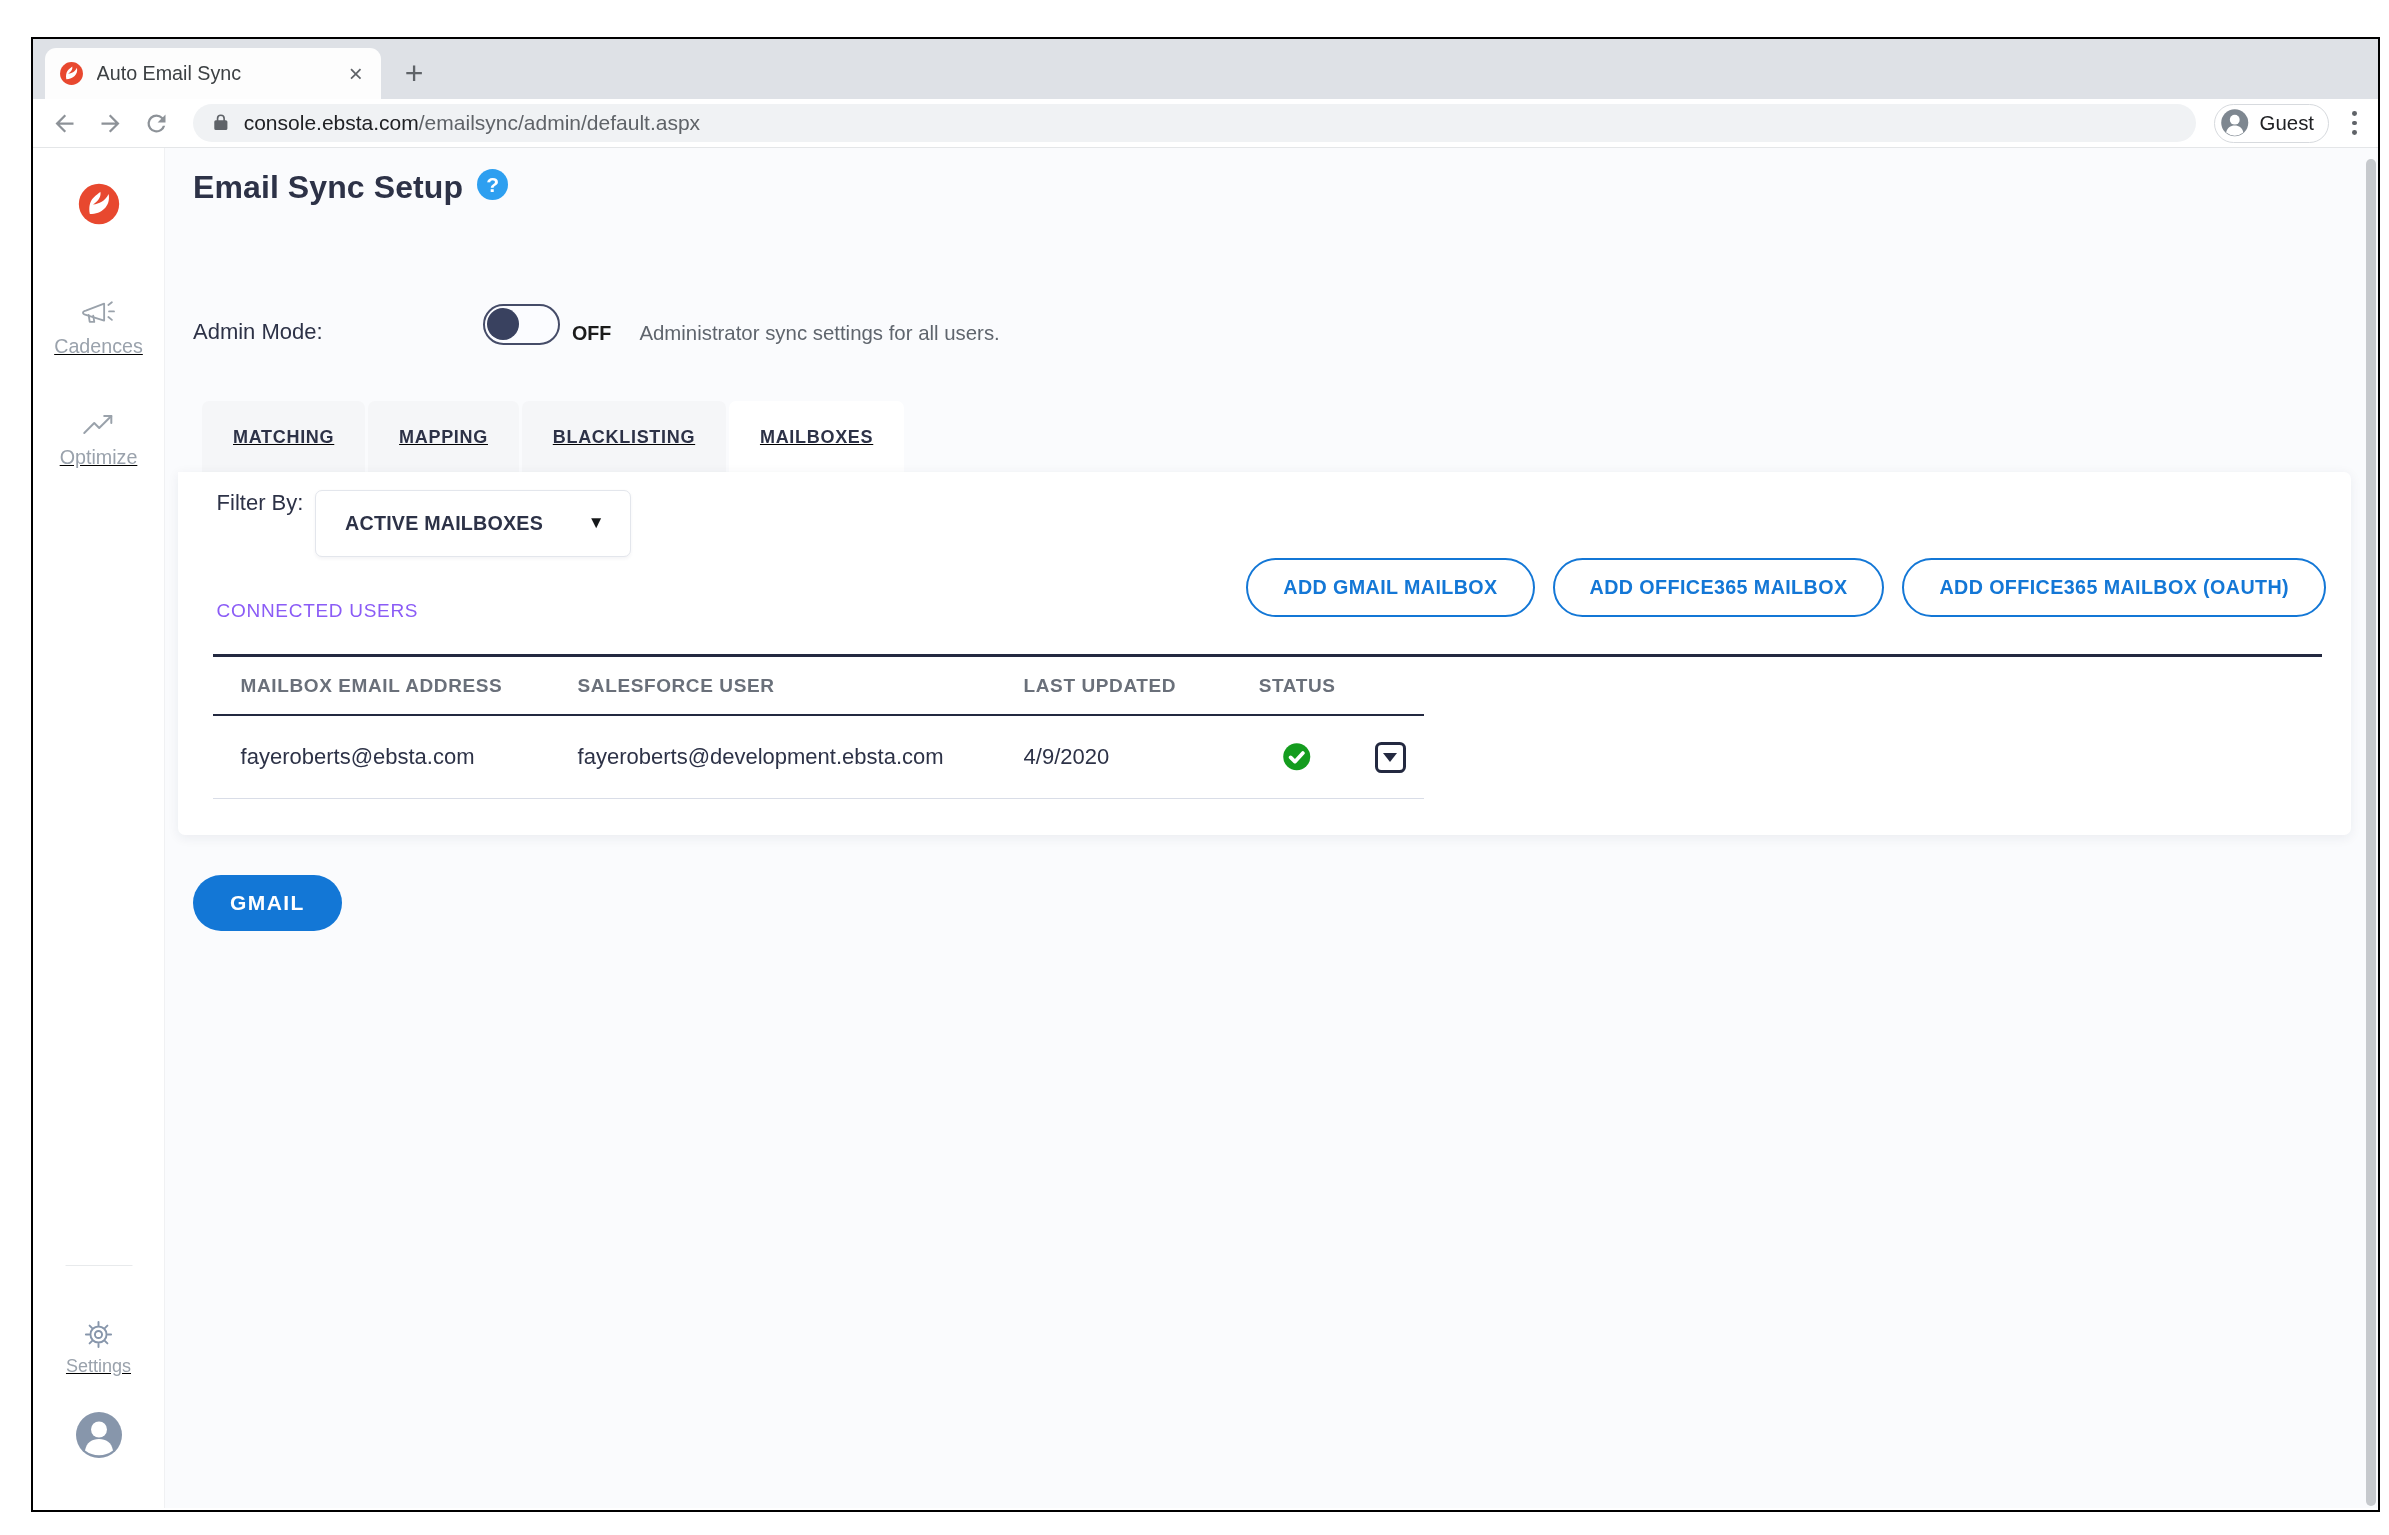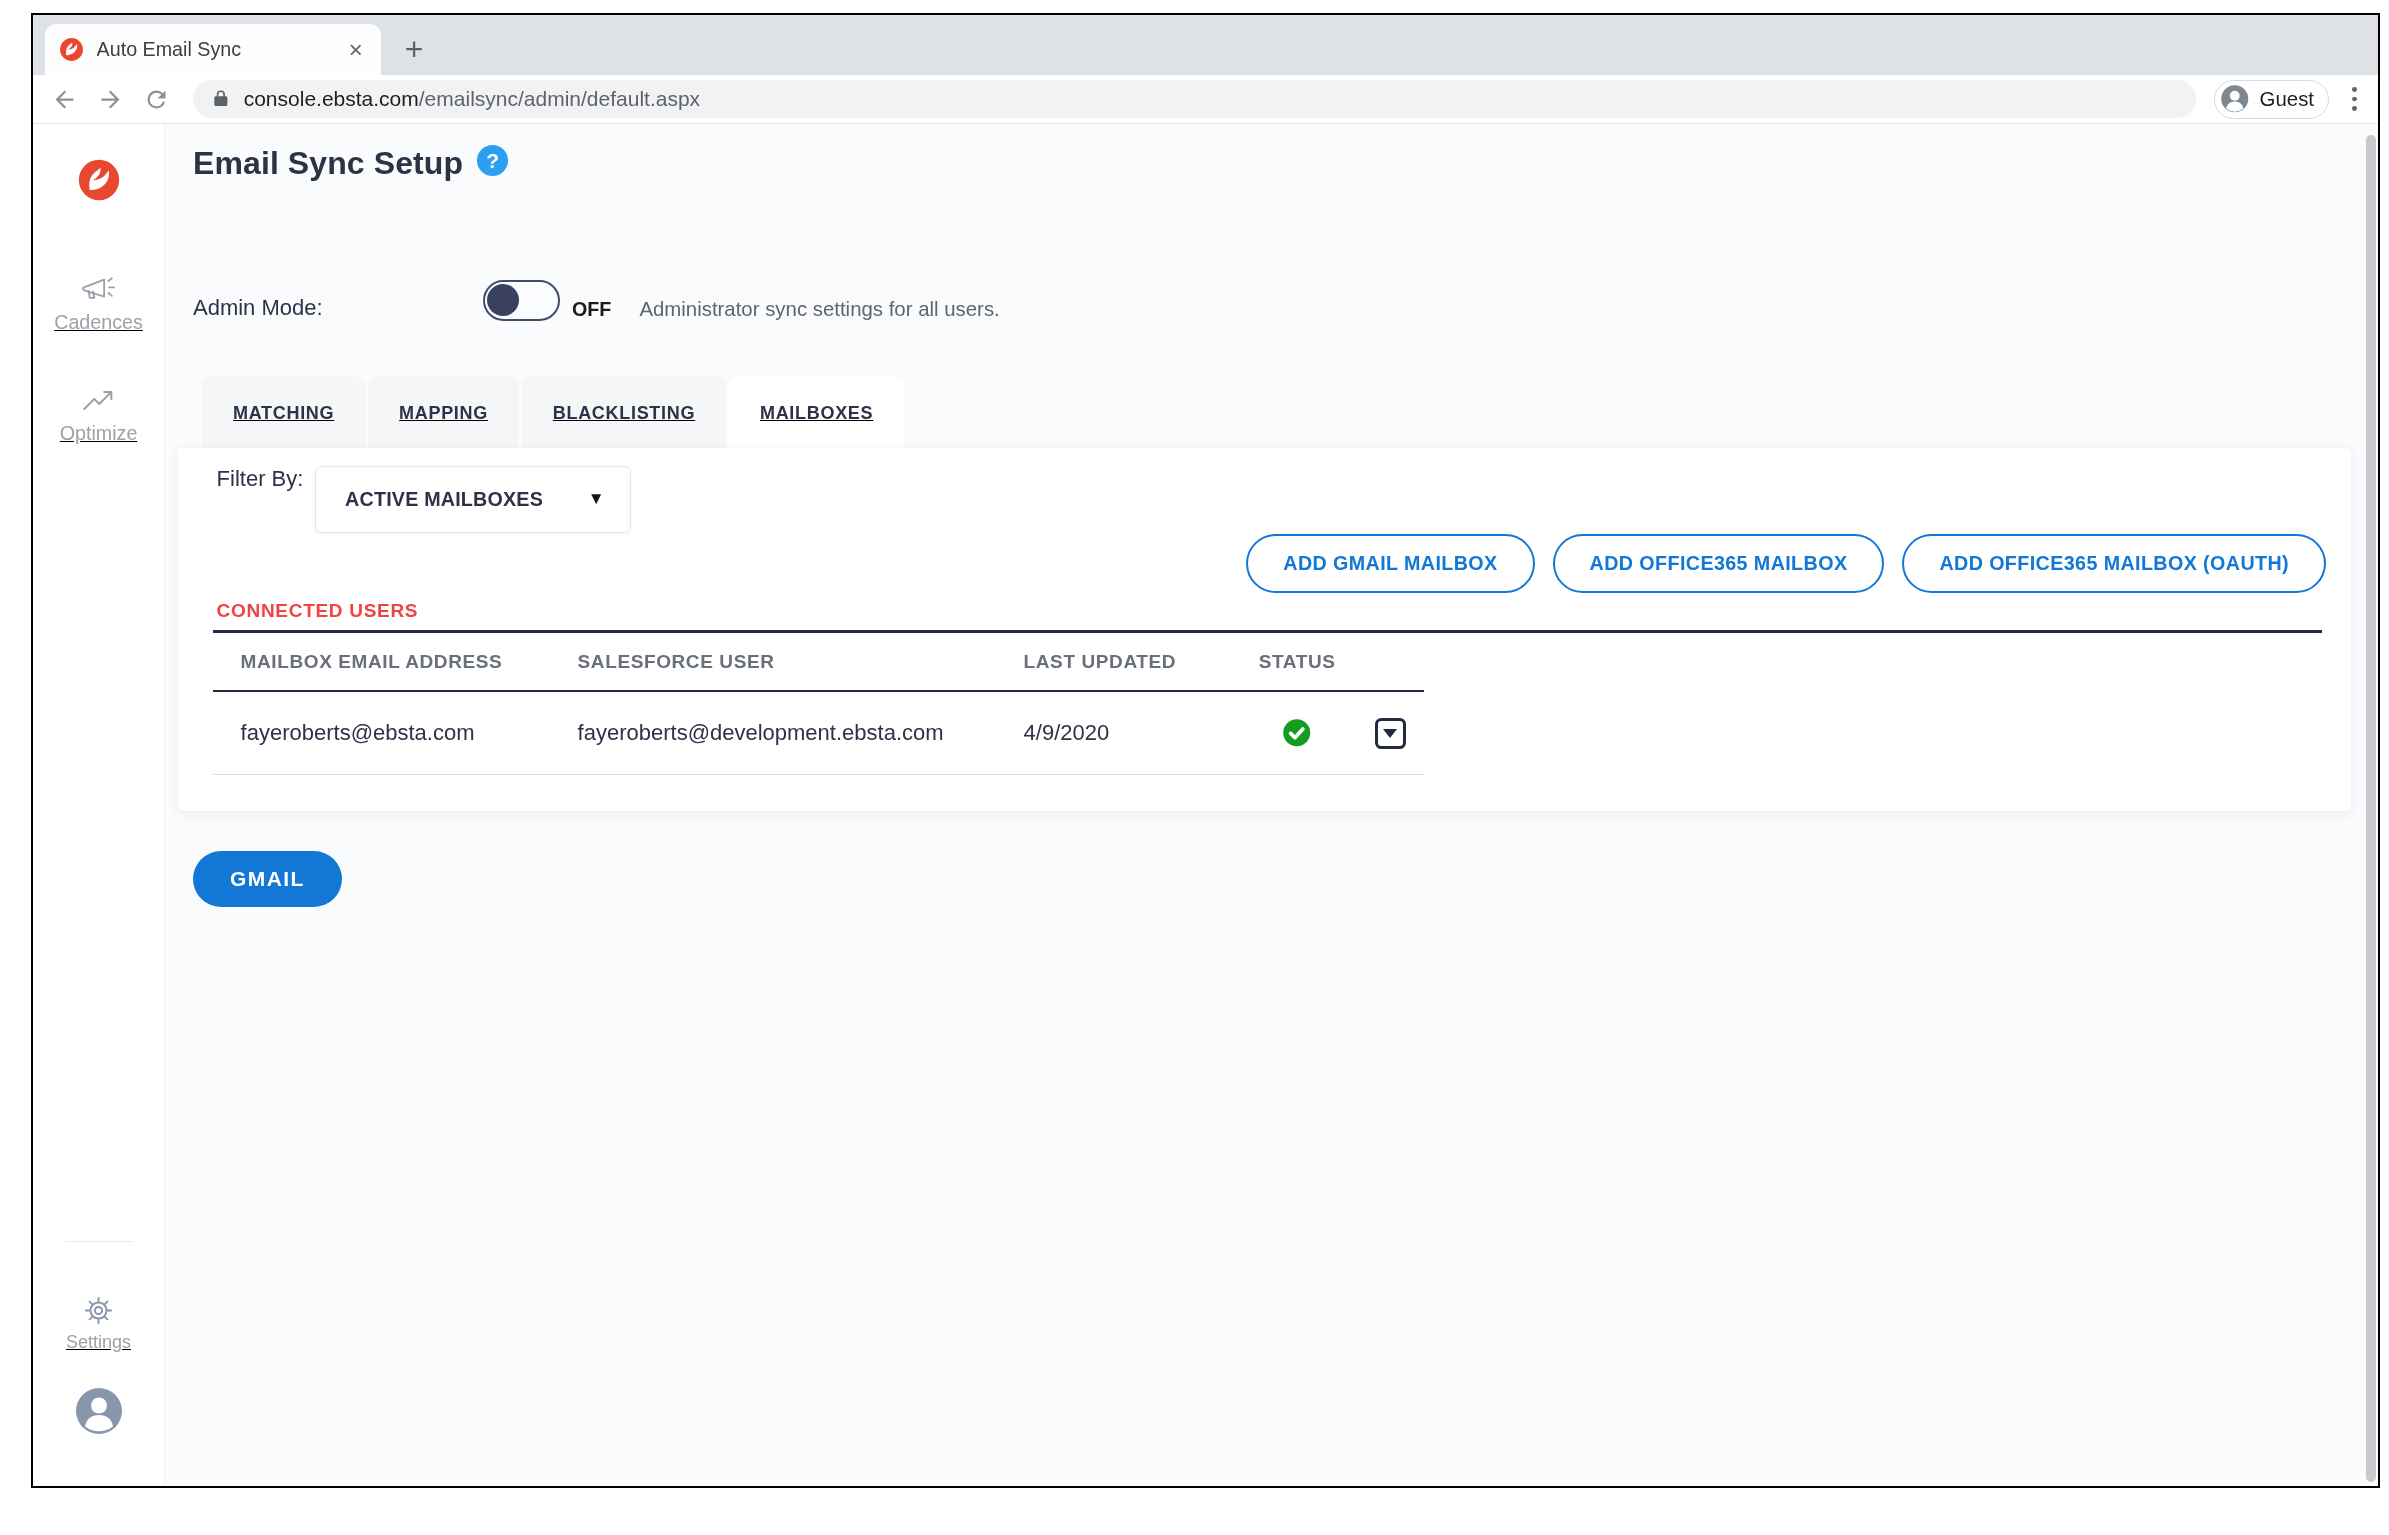--- a/index.html
+++ b/index.html
@@ -1,20 +1,20 @@
 <!DOCTYPE html>
 <html style="font-size:11.2px"><head>
 <meta charset="utf-8">
 <style>
   * { margin:0; padding:0; box-sizing:border-box; }
   html,body { width:2389px; height:1536px; background:#ffffff; overflow:hidden;
               font-family:"Liberation Sans","DejaVu Sans",sans-serif; }
 
   
-  .window { position:absolute; left:31px; top:13px; width:2349px; height:1475px;
+  .window { position:absolute; left:31px; top:37px; width:2349px; height:1475px;
             border:2.1px solid #000; background:#fff; }
 
   
   .tabstrip { position:relative; height:60px; background:#dee1e6; }
   .chrome-tab { position:absolute; left:12px; bottom:0; width:336px; height:51px;
                 background:#fdfdfd; border-radius:11.2px 11.2px 0 0; display:flex;
                 align-items:center; padding:0 14px; }
   .tab-favicon { width:25px; height:25px; flex:0 0 25px; }
   .tab-title { flex:1; margin-left:12.6px; font-size:19.7px; color:#3c4043; white-space:nowrap;
                overflow:hidden; }
@@ -99,22 +99,22 @@
                    align-items:center; padding:0 25px 0 29.5px;
                    box-shadow:0 1.4px 3.5px rgba(30,40,70,0.05); }
   .filter-value { flex:1; font-size:19.7px; font-weight:600; color:#2d3247; letter-spacing:0.2px; }
   .filter-caret { font-size:17px; color:#15171a; }
 
   .add-btns { position:absolute; right:24.6px; top:86px; display:flex; gap:18px; }
   .btn-outline { height:59px; border:2.8px solid #1377d6; border-radius:29.5px; background:#fff;
                  display:flex; align-items:center; padding:0 35px; font-size:19.7px;
                  font-weight:700; letter-spacing:0.4px; color:#1377d6; white-space:nowrap; }
 
-  .section-title { position:absolute; left:39px; top:128px; font-size:19px; font-weight:700;
-                   letter-spacing:0.7px; color:#ef4444;margin-top:24px; }
+  .section-title { position:absolute; left:39px; top:128px; font-size:19px; font-weight:400;
+                   letter-spacing:0.7px; color:#8b5cf6; }
   .rule-full { position:absolute; left:35px; top:182px; width:2109px; height:2.8px;
                background:#232940; }
 
   .table { position:absolute; left:35px; top:185px; width:1211px; }
   .thead { display:flex; height:59px; align-items:center; border-bottom:2.8px solid #232940; }
   .trow { display:flex; height:83px; align-items:center; border-bottom:1.4px solid #d9dde7; }
   .c1 { width:365px; padding-left:28px; }
   .c2 { width:446px; }
   .c3 { width:214px; }
   .c4 { width:119px; display:flex; justify-content:center; }

